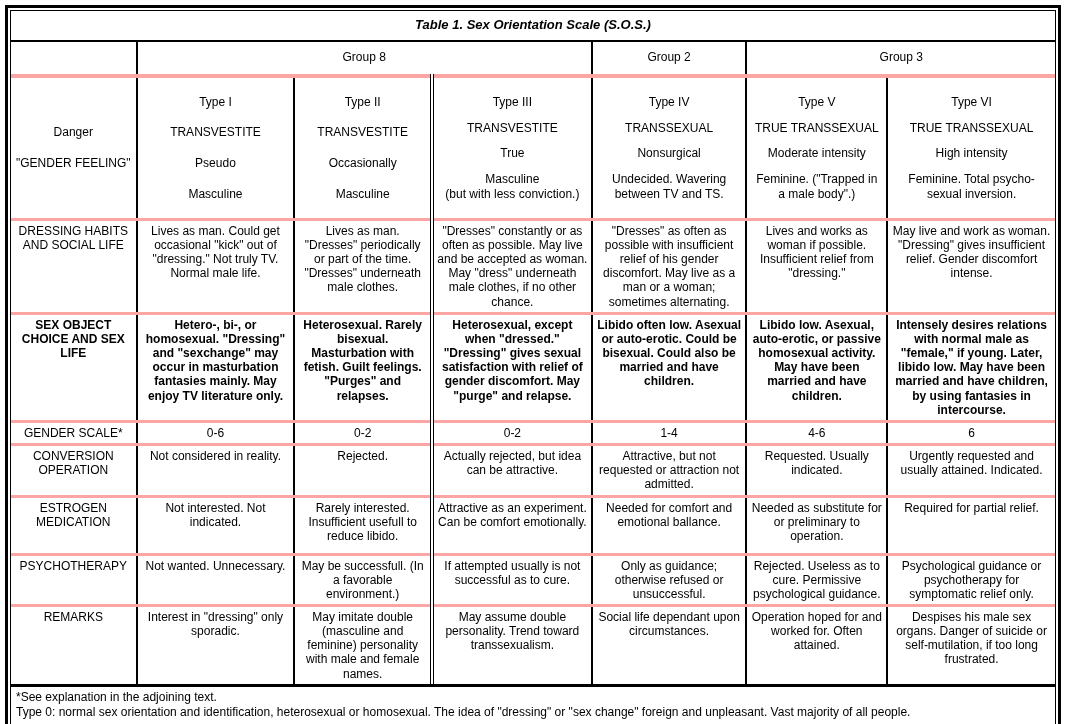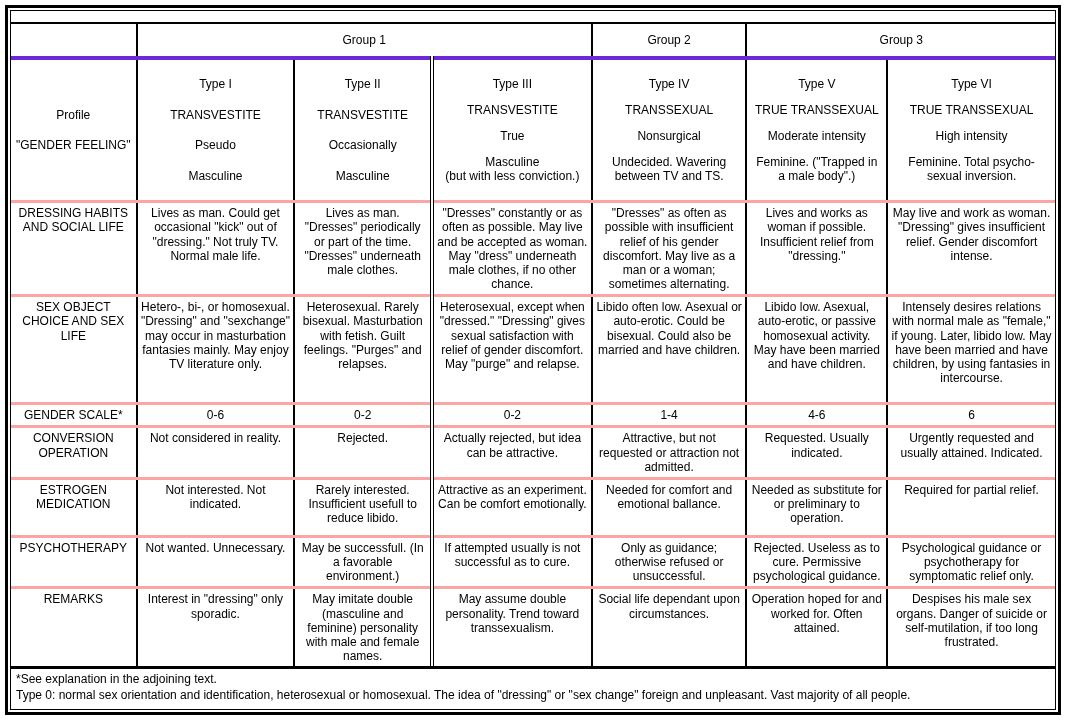--- a/index.html
+++ b/index.html
@@ -13,71 +13,72 @@
   table.sos { border-collapse:collapse; width:100%; table-layout:fixed;
     border-top:2px solid #000; }
   td { border-left:2px solid #000; font-size:12px; line-height:1.18;
     text-align:center; vertical-align:top; padding:3px 3px;
     white-space:pre-line; word-wrap:break-word; }
   td:first-child { border-left:none; }
   td.dbl { border-left:4px double #000; }
 
   tr.group-row td { vertical-align:middle; height:28px; padding:2px; }
   tr.bt3 td { border-top:3px solid #fca5a5; }
-  tr.bt4 td { border-top:4px solid #6d28d9; }
+  tr.bt4 td { border-top:4px solid #fca5a5; }
 
   tr.profile-row { height:112px; }
   .pcol { display:flex; flex-direction:column; justify-content:space-between;
     height:106px; }
   .pcol > div { min-height:14px; }
 
   tr.r-dressing  { height:92px; }
-  tr.r-sexobj    { height:108px; }
+  tr.r-sexobj    { height:108px;font-weight:bold; }
   tr.r-kinsey    { height:22px; }
   tr.r-conversion{ height:40px; }
   tr.r-estrogen  { height:58px; }
   tr.r-psycho    { height:46px; }
   tr.r-remarks   { height:68px; }
 
   .footnote { border-top:3px solid #000; padding:3px 5px 6px 5px;
     font-size:12px; line-height:1.3; text-align:left; }
 </style>
 </head>
 <body>
 
 <div class="frame">
   <div class="frame-inner">
 
     <div class="title-block">
+      <div class="title-line">Table 1. Sex Orientation Scale (S.O.S.)</div>
     </div>
 
     <table class="sos">
       <colgroup>
         <col style="width:125px">
           <col style="width:157px">
           <col style="width:137px">
         <col style="width:159px">
           <col style="width:154px">
           <col style="width:140px">
         <col style="width:167px">
       </colgroup>
 
       <tbody>
           <tr class="group-row">
         <td></td>
-        <td colspan="3">Group 1</td>
+        <td colspan="3">Group 8</td>
         <td>Group 2</td>
         <td colspan="2">Group 3</td>
       </tr>
 
       <tr class="profile-row bt4">
         <td>
           <div class="pcol">
             <div></div>
-            <div>Profile</div>
+            <div>Danger</div>
             <div>"GENDER FEELING"</div>
             <div></div>
           </div>
         </td>
         <td>
           <div class="pcol">
             <div>Type I</div>
             <div>TRANSVESTITE</div>
             <div>Pseudo</div>
             <div>Masculine</div>

